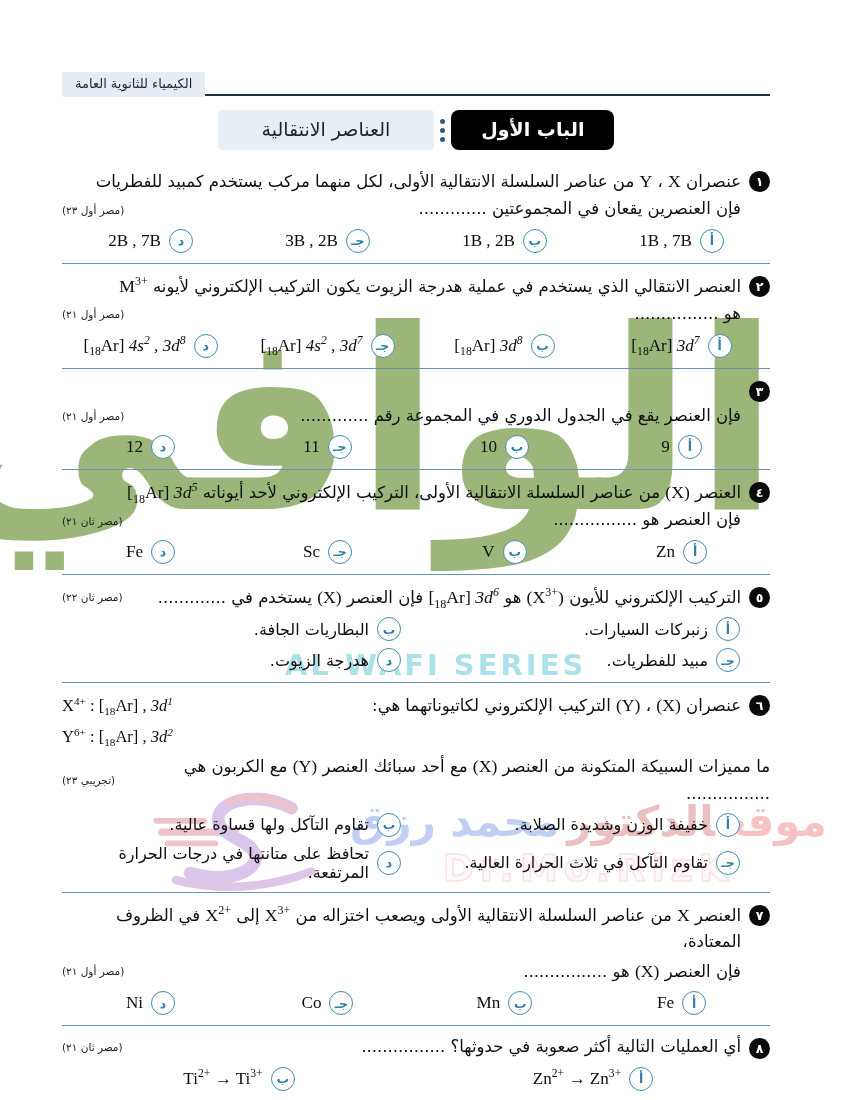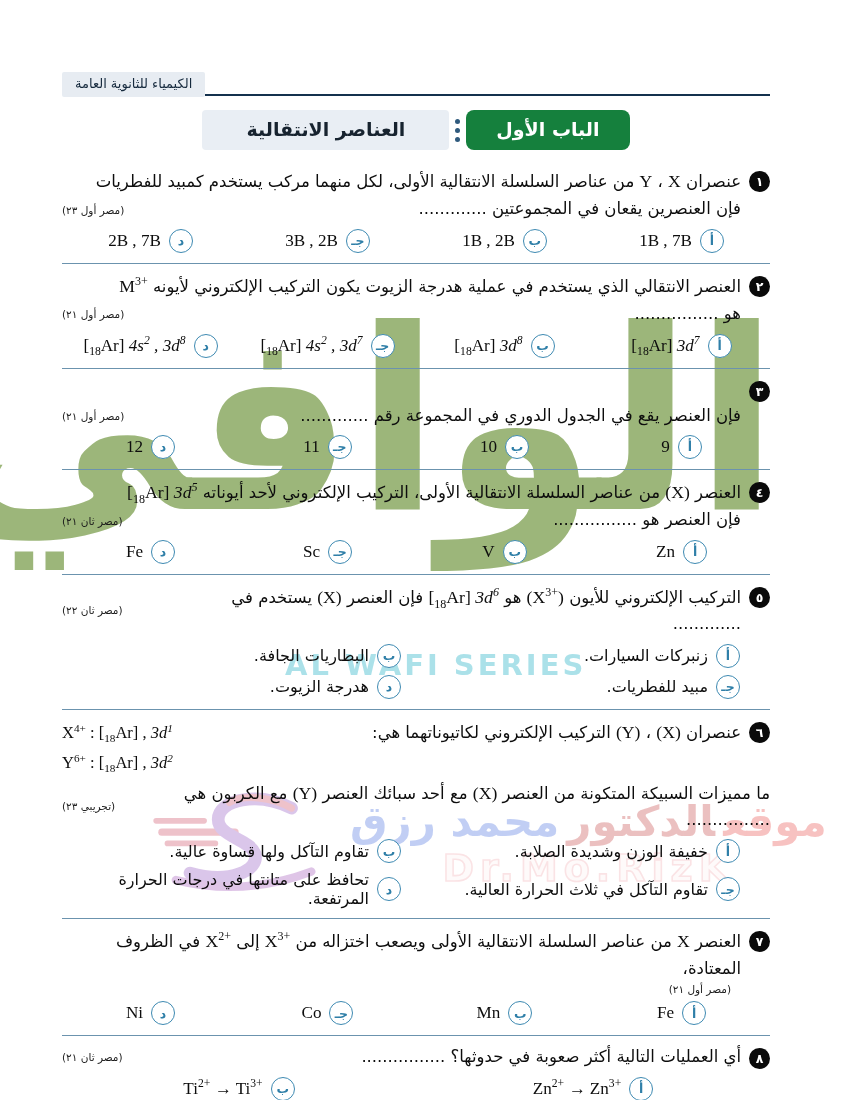--- a/index.html
+++ b/index.html
@@ -15,37 +15,37 @@
     opacity:.65;letter-spacing:3px;}
   .wm-logo{top:778px;left:150px;opacity:.27;}
   
   .main{position:absolute;top:0;left:62px;width:708px;direction:rtl;z-index:1;}
   
   .hdr{margin-top:72px;display:flex;direction:ltr;align-items:flex-end;}
   .hdr-tab{background:#e7ecf2;color:#15293d;font-size:13px;padding:4px 13px 6px;border-radius:2px;flex:none;}
   .hdr-line{flex:1;height:0;border-bottom:2.4px solid #14314e;margin-bottom:1px;}
   
   .titlebar{margin-top:13px;display:flex;justify-content:center;align-items:stretch;}
-  .chapter-badge{background:#15803d;color:#fff;font-weight:bold;font-size:19px;
+  .chapter-badge{background:#000000;color:#fff;font-weight:bold;font-size:19px;
     padding:8px 30px 10px;border-radius:8px;display:flex;align-items:center;}
   .dots{display:flex;flex-direction:column;justify-content:center;gap:4px;margin:0 6px;}
   .dots i{width:5px;height:5px;border-radius:50%;background:#2f5a7d;}
-  .chapter-title{background:#e9eef4;color:#17232f;font-weight:bold;font-size:19px;
+  .chapter-title{background:#e9eef4;color:#17232f;font-weight:normal;font-size:19px;
     padding:8px 44px 10px;border-radius:4px;display:flex;align-items:center;}
   
   .qs{margin-top:9px;}
   .q{border-bottom:1.5px solid #6b93ae;padding:8px 0 10px;}
   .q.last{border-bottom:none;padding-bottom:14px;}
   .qline{display:flex;justify-content:space-between;align-items:baseline;}
   .qmain{display:flex;align-items:flex-start;gap:8px;flex:1;}
   .badge{flex:none;width:21px;height:21px;background:#0a0a0a;color:#fff;border-radius:50%;
     font-size:12.5px;font-weight:bold;display:inline-flex;align-items:center;justify-content:center;margin-top:4px;}
   .qtext{font-size:16.5px;line-height:1.6;color:#0d0d0d;margin-left:28px;}
   .cont{padding-right:29px;margin-top:1px;}
-  .source{flex:none;font-size:10.5px;color:#1b1b1b;align-self:center;margin-right:10px;white-space:nowrap;}
+  .source{flex:none;font-size:10.5px;color:#1b1b1b;align-self:center;white-space:nowrap;}
   .ltr{direction:ltr;unicode-bidi:isolate;font-family:"Liberation Serif","DejaVu Serif",serif;font-size:1.07em;}
   sup,sub{font-size:68%;line-height:0;}
   .opts4{display:flex;margin-top:6px;}
   .opts4 .opt{flex:1;display:flex;align-items:center;justify-content:center;gap:8px;}
   .circ{flex:none;width:22px;height:22px;border:1.6px solid #3e8ab2;color:#2f7fa8;border-radius:50%;
     font-size:12.5px;font-weight:bold;display:inline-flex;align-items:center;justify-content:center;background:#fff;}
   .val{font-size:16px;color:#0d0d0d;}
   .opts2{display:grid;grid-template-columns:1fr 1fr;row-gap:7px;margin-top:6px;padding-right:30px;}
   .opts2 .opt{display:flex;align-items:center;gap:8px;justify-content:flex-start;}
   .opts2.center{padding-right:0;}
@@ -294,20 +294,21 @@
     </section>
 
     <section class="q">
       <div class="qline">
           <div class="qmain">
         <span class="badge">٧</span>
         <span class="qtext">العنصر <span class="ltr">X</span> من عناصر السلسلة الانتقالية الأولى ويصعب اختزاله من <span class="ltr">X<sup>3+</sup></span> إلى <span class="ltr">X<sup>2+</sup></span> في الظروف المعتادة،</span>
       </div>
         </div>
       <div class="qline cont">
+        <span class="qtext">فإن العنصر <span class="ltr">(X)</span> هو ................</span>
         <span class="source">(مصر أول ٢١)</span>
       </div>
       <div class="opts4">
         <div class="opt">
             <span class="circ">أ</span>
             <span class="val"><span class="ltr">Fe</span></span>
           </div>
         <div class="opt">
             <span class="circ">ب</span>
             <span class="val"><span class="ltr">Mn</span></span>

